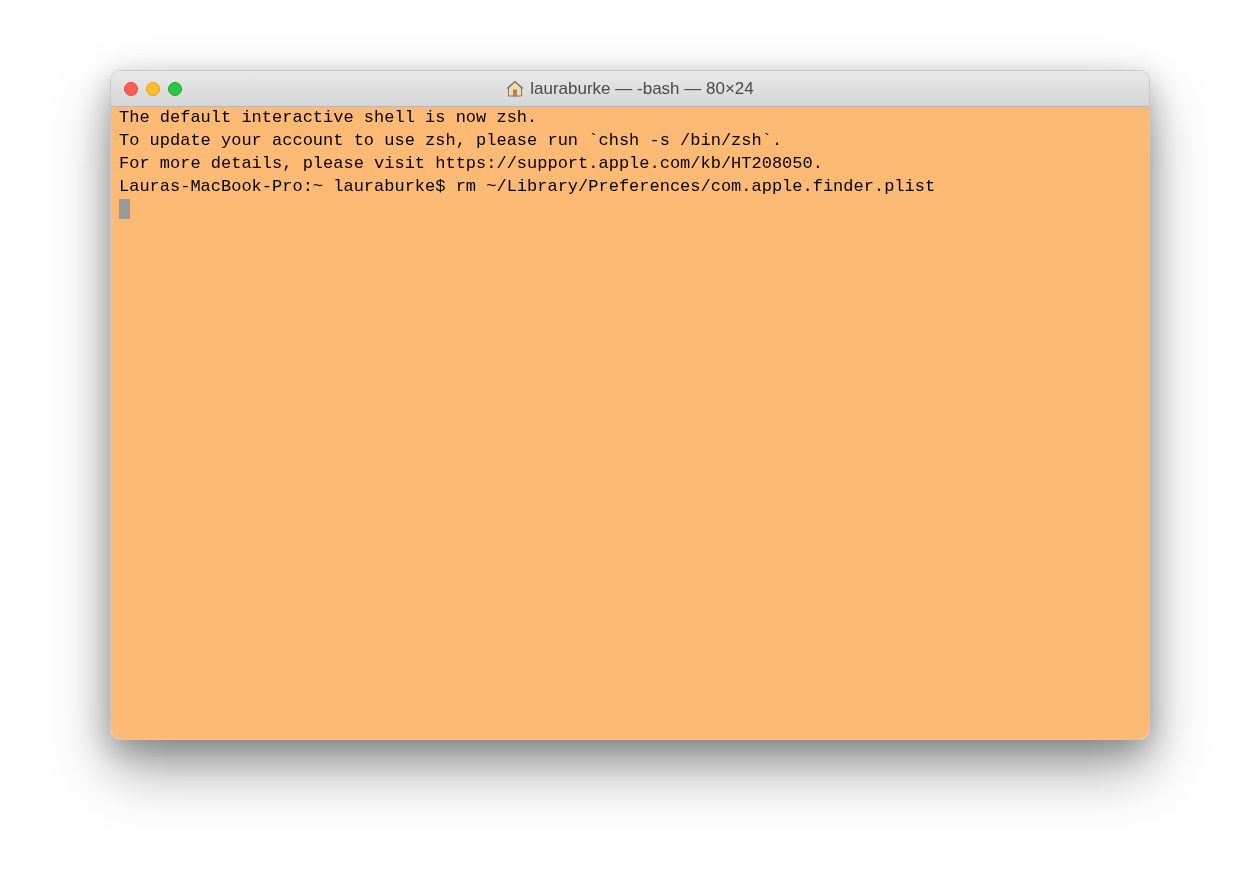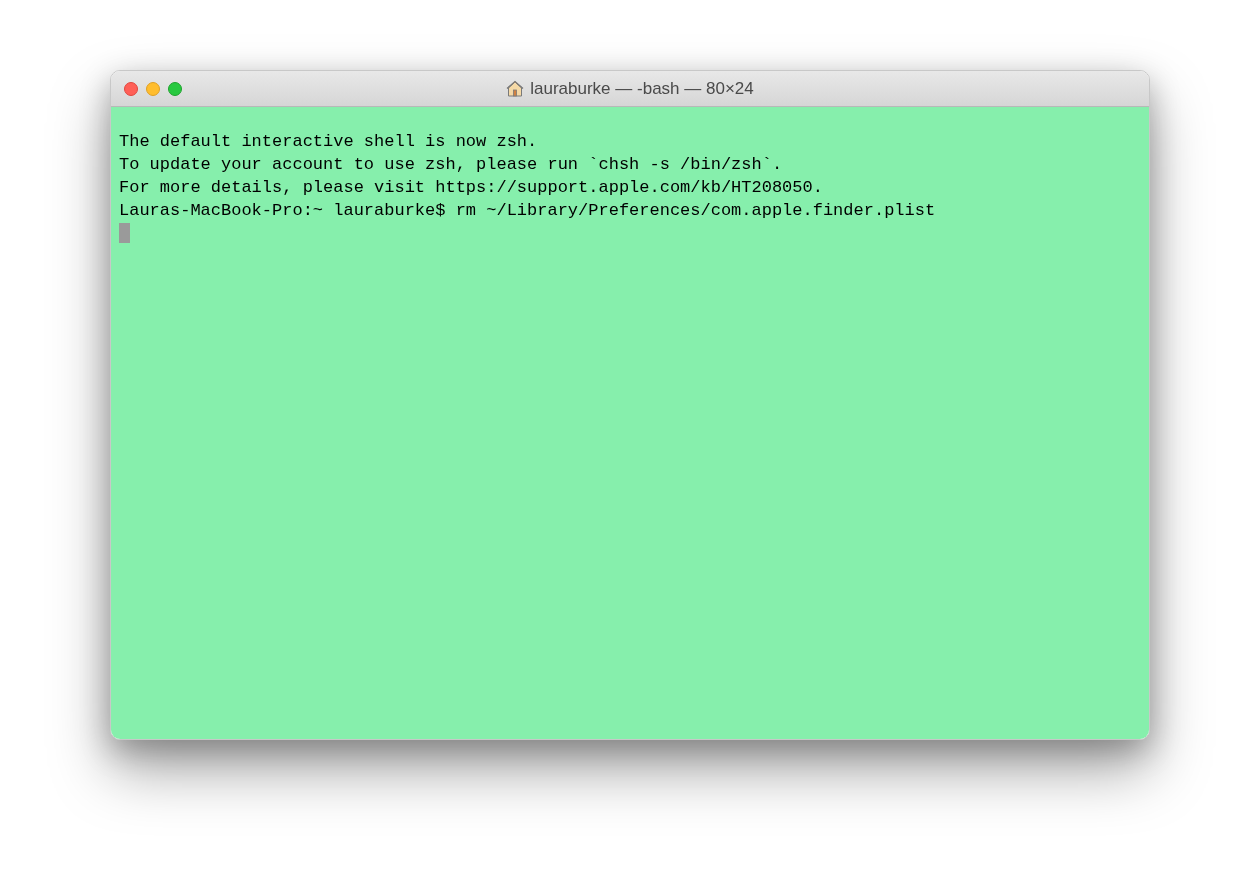--- a/index.html
+++ b/index.html
@@ -79,22 +79,22 @@
       font-size: 17px;
       font-weight: 400;
     }
     
     .home-icon-svg {
       display: block;
     }
     
     .terminal-body {
       flex: 1;
-      background: #86efac;
-      padding: 24px 8px;
+      background: #fdba74;
+      padding: 0 8px;
       font-family: "SF Mono", Menlo, Monaco, "Courier New", monospace;
       font-size: 17px;
       line-height: 1.35;
       color: #000000;
       white-space: pre-wrap;
       word-break: break-all;
       overflow: hidden;
     }
     
     .terminal-line {

